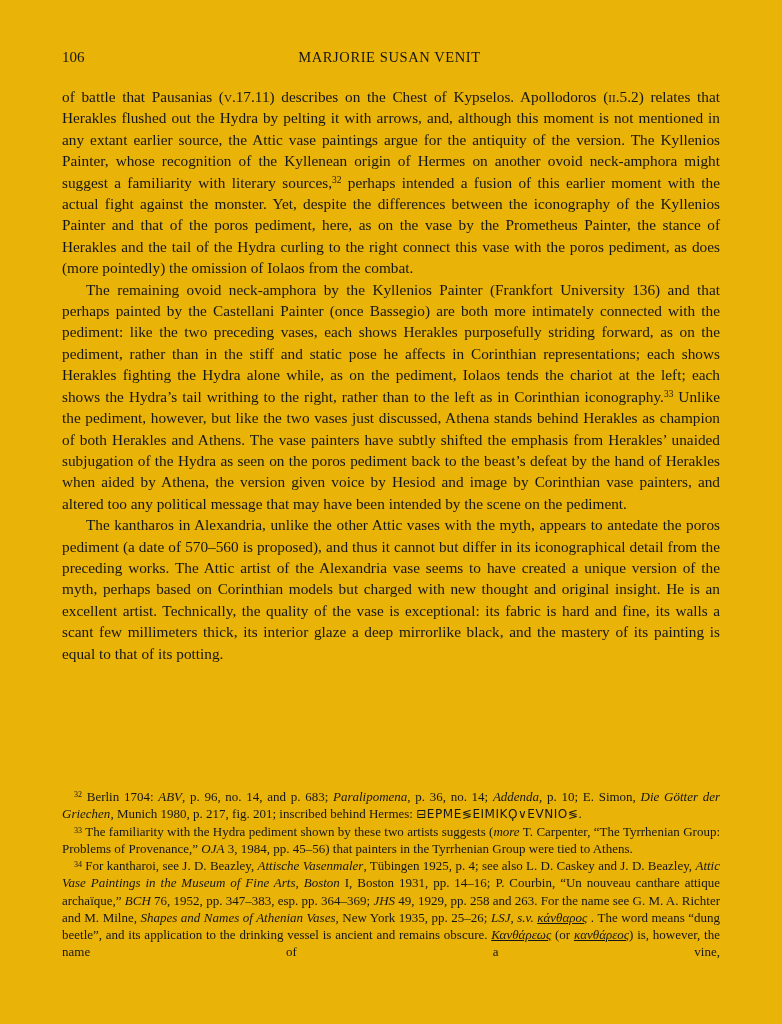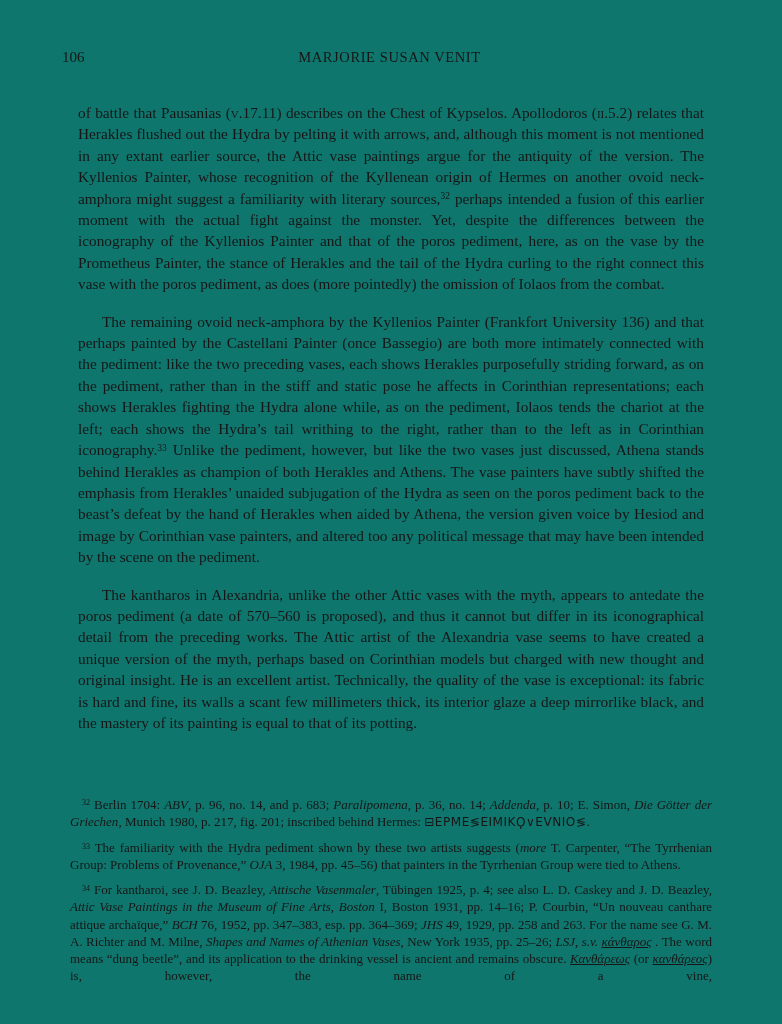--- a/index.html
+++ b/index.html
@@ -5,21 +5,21 @@
   html, body {
     margin: 0;
     padding: 0;
     background: #e8e8e6;
   }
   .page {
     position: relative;
     width: 782px;
     height: 1024px;
     margin: 0 auto;
-    background: #0f766e;
+    background: #eab308;
     color: #161616;
     font-family: "Liberation Serif", "DejaVu Serif", serif;
     overflow: hidden;
   }
   .running-header {
     position: absolute;
     top: 49px;
     left: 62px;
     right: 63px;
     height: 18px;
@@ -42,40 +42,40 @@
   .body-text {
     position: absolute;
     top: 86px;
     left: 62px;
     width: 658px;
     font-size: 15.3px;
     line-height: 21.4px;
     text-align: justify;
   }
   .body-text p {
-    margin: 16px;
+    margin: 0;
     text-indent: 24px;
   }
   .body-text p.no-indent {
     text-indent: 0;
   }
   p.continues {
     text-align-last: justify;
   }
   .footnotes {
     position: absolute;
     top: 788px;
     left: 62px;
     width: 658px;
     font-size: 13px;
     line-height: 17.1px;
     text-align: justify;
   }
   .footnotes p {
-    margin: 8px;
+    margin: 0;
     text-indent: 12px;
   }
   .seg-i { font-style: italic; }
   .seg-gk { font-style: italic; text-decoration: underline; }
   .seg-sc { font-variant: small-caps; }
   .seg-sup {
     font-size: 62%;
     line-height: 0;
     position: relative;
     top: -0.45em;

